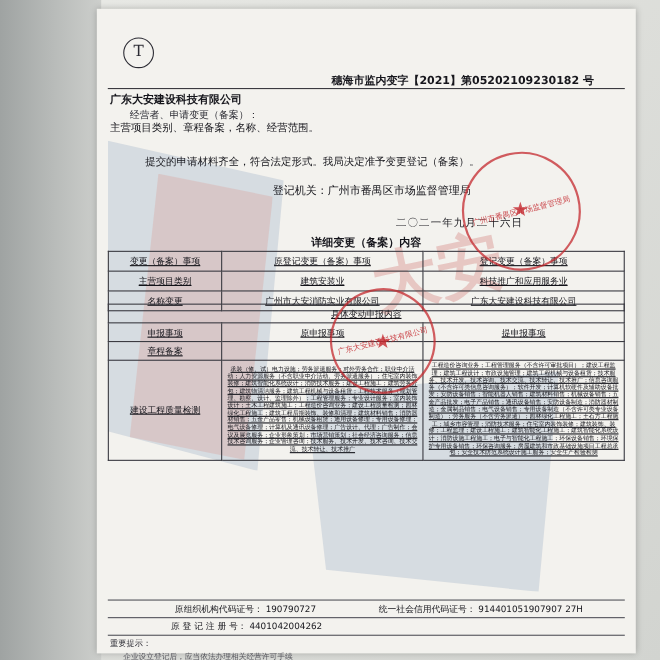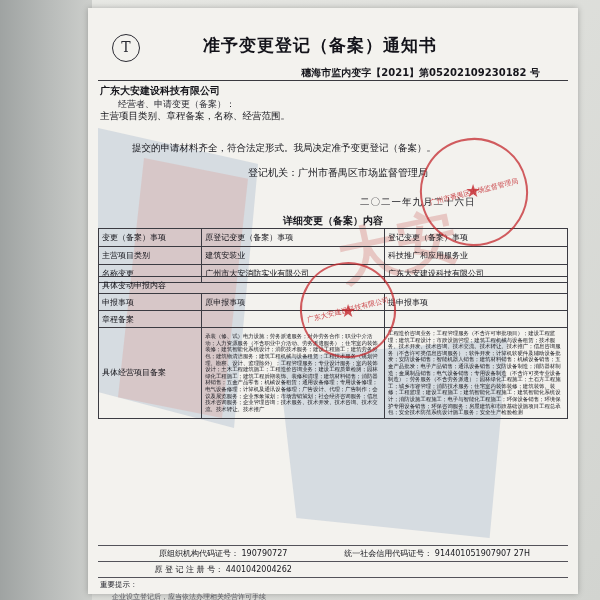--- a/index.html
+++ b/index.html
@@ -142,21 +142,22 @@
     border-collapse: collapse;
     font-size: 8px;
     color: #121218;
     background: transparent;
   }
   table.doc td, table.doc th {
     border: 1px solid #3b3b42;
     padding: 2px 3px;
     vertical-align: middle;
     font-weight: normal;
-    text-align: left;
+    text-align: center;
+    text-decoration: underline;
   }
   .t1 { left: 98px; top: 228px; width: 470px; }
   .t1 td { height: 13px; }
   .t2 { left: 98px; top: 276px; width: 470px; padding-left: 11px; }
   .t2 td { height: 12px; }
   .hdr { font-weight: bold; }
   .biglist {
     font-size: 5.4px;
     line-height: 6.6px;
     text-align: justify;
@@ -173,21 +174,21 @@
     left: 98px; top: 545px;
     width: 470px;
     font-size: 8px;
     color: #15151b;
   }
   .bottom-row {
     display: flex;
     border-top: 1px solid #53535a;
     padding: 2px 0;
   }
-  .bottom-row:last-child { border-bottom: 1px solid #53535a; }
+  .bottom-row:last-child { border-bottom: 1px solid #53535a; flex-direction: column; }
   .bl { width: 52%; padding-left: 4px; text-align: center; }
   .br { width: 48%; }
   .note {
     position: absolute;
     left: 100px; top: 580px;
     font-size: 7.5px;
     color: #2a2a32;
   }
   .note2 {
     position: absolute;
@@ -238,21 +239,20 @@
 
   <div class="sheet">
 
     <div class="wm-blue" style="left:10px; top:120px; width:160px; height:300px; clip-path:polygon(0 0,100% 12%,85% 100%,0 88%);"></div>
     <div class="wm-red-bar" style="left:30px; top:150px; width:130px; height:260px; clip-path:polygon(20% 0,100% 8%,80% 100%,0 92%);"></div>
     <div class="wm-blue" style="left:190px; top:330px; width:230px; height:200px; clip-path:polygon(0 10%,100% 0,92% 100%,8% 90%);"></div>
     <div class="red-wm" style="left:250px; top:200px;">大安</div>
   </div>
 
   <div class="circle-t">T</div>
-  <div class="doc-title">准予变更登记（备案）通知书</div>
   <div class="doc-number">穗海市监内变字【2021】第05202109230182 号</div>
   <div class="rule"></div>
   <div class="applicant">广东大安建设科技有限公司</div>
   <div class="line-sub1">经营者、申请变更（备案）：</div>
   <div class="line-sub2">主营项目类别、章程备案，名称、经营范围。</div>
   <div class="para">提交的申请材料齐全，符合法定形式。我局决定准予变更登记（备案）。</div>
   <div class="org-line">登记机关：广州市番禺区市场监督管理局</div>
   <div class="date-line">二〇二一年九月二十六日</div>
   <div class="section-title">详细变更（备案）内容</div>
 
@@ -285,21 +285,21 @@
       <td class="hdr" style="width:22%">申报事项</td>
       <td class="hdr" style="width:39%">原申报事项</td>
       <td class="hdr" style="width:39%">提申报事项</td>
     </tr>
     <tr>
       <td>章程备案</td>
       <td></td>
       <td></td>
     </tr>
     <tr>
-      <td class="rowlabel">具体经营项目备案</td>
+      <td class="rowlabel">建设工程质量检测</td>
       <td class="biglist">承装（修、试）电力设施；劳务派遣服务；对外劳务合作；职业中介活动；人力资源服务（不含职业中介活动、劳务派遣服务）；住宅室内装饰装修；建筑智能化系统设计；消防技术服务；建设工程施工；建筑劳务分包；建筑物清洁服务；建筑工程机械与设备租赁；工程技术服务（规划管理、勘察、设计、监理除外）；工程管理服务；专业设计服务；室内装饰设计；土木工程建筑施工；工程造价咨询业务；建设工程质量检测；园林绿化工程施工；建筑工程后期装饰、装修和清理；建筑材料销售；消防器材销售；五金产品零售；机械设备租赁；通用设备修理；专用设备修理；电气设备修理；计算机及通讯设备修理；广告设计、代理；广告制作；会议及展览服务；企业形象策划；市场营销策划；社会经济咨询服务；信息技术咨询服务；企业管理咨询；技术服务、技术开发、技术咨询、技术交流、技术转让、技术推广</td>
       <td class="biglist">工程造价咨询业务；工程管理服务（不含许可审批项目）；建设工程监理；建筑工程设计；市政设施管理；建筑工程机械与设备租赁；技术服务、技术开发、技术咨询、技术交流、技术转让、技术推广；信息咨询服务（不含许可类信息咨询服务）；软件开发；计算机软硬件及辅助设备批发；安防设备销售；智能机器人销售；建筑材料销售；机械设备销售；五金产品批发；电子产品销售；通讯设备销售；安防设备制造；消防器材制造；金属制品销售；电气设备销售；专用设备制造（不含许可类专业设备制造）；劳务服务（不含劳务派遣）；园林绿化工程施工；土石方工程施工；城乡市容管理；消防技术服务；住宅室内装饰装修；建筑装饰、装修；工程监理；建设工程施工；建筑智能化工程施工；建筑智能化系统设计；消防设施工程施工；电子与智能化工程施工；环保设备销售；环境保护专用设备销售；环保咨询服务；房屋建筑和市政基础设施项目工程总承包；安全技术防范系统设计施工服务；安全生产检验检测</td>
     </tr>
   </tbody>
     </table>
 
   <div class="bottom-block">
     <div class="bottom-row">
       <div class="bl">
         <span>原组织机构代码证号：</span>

